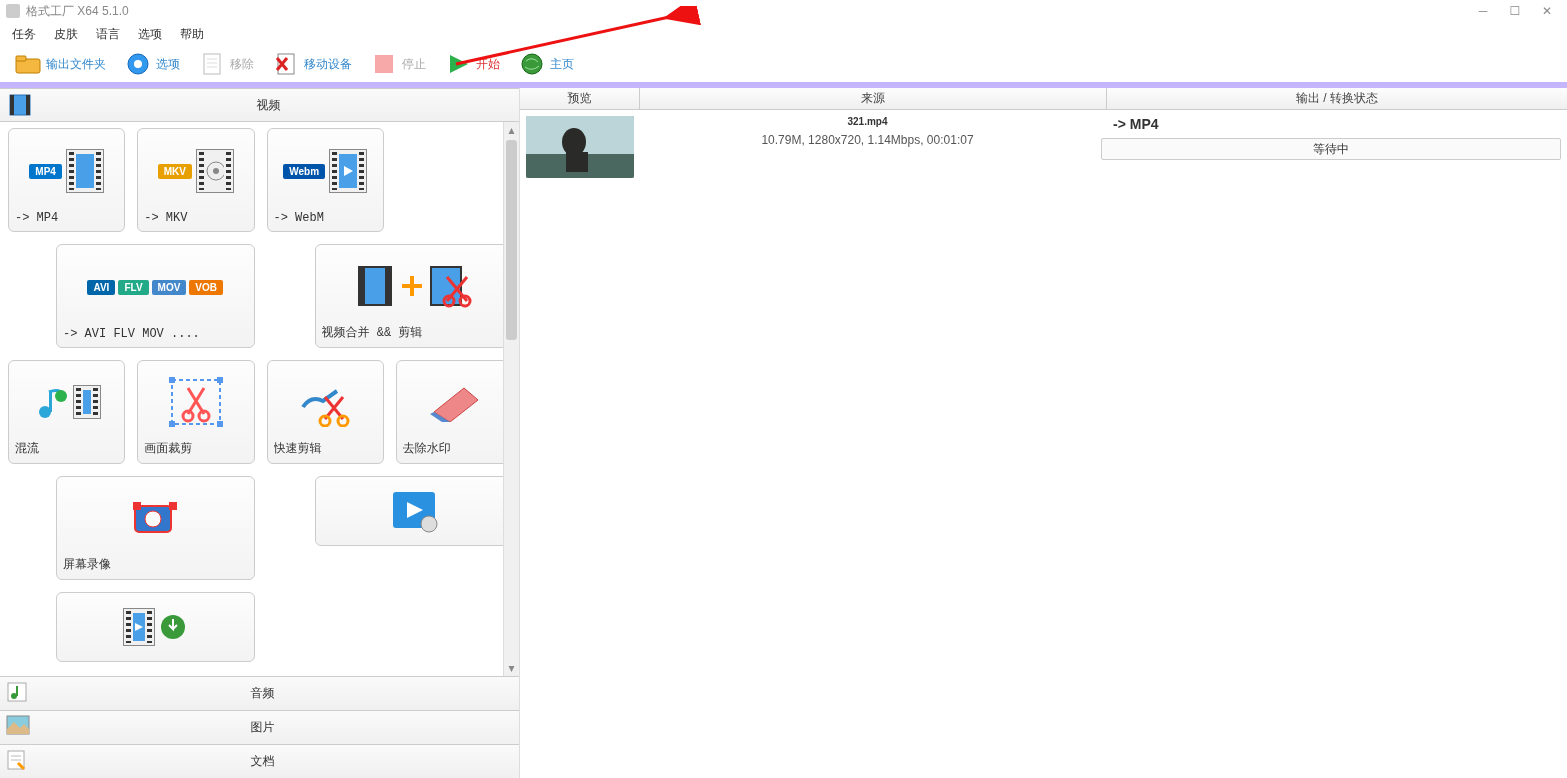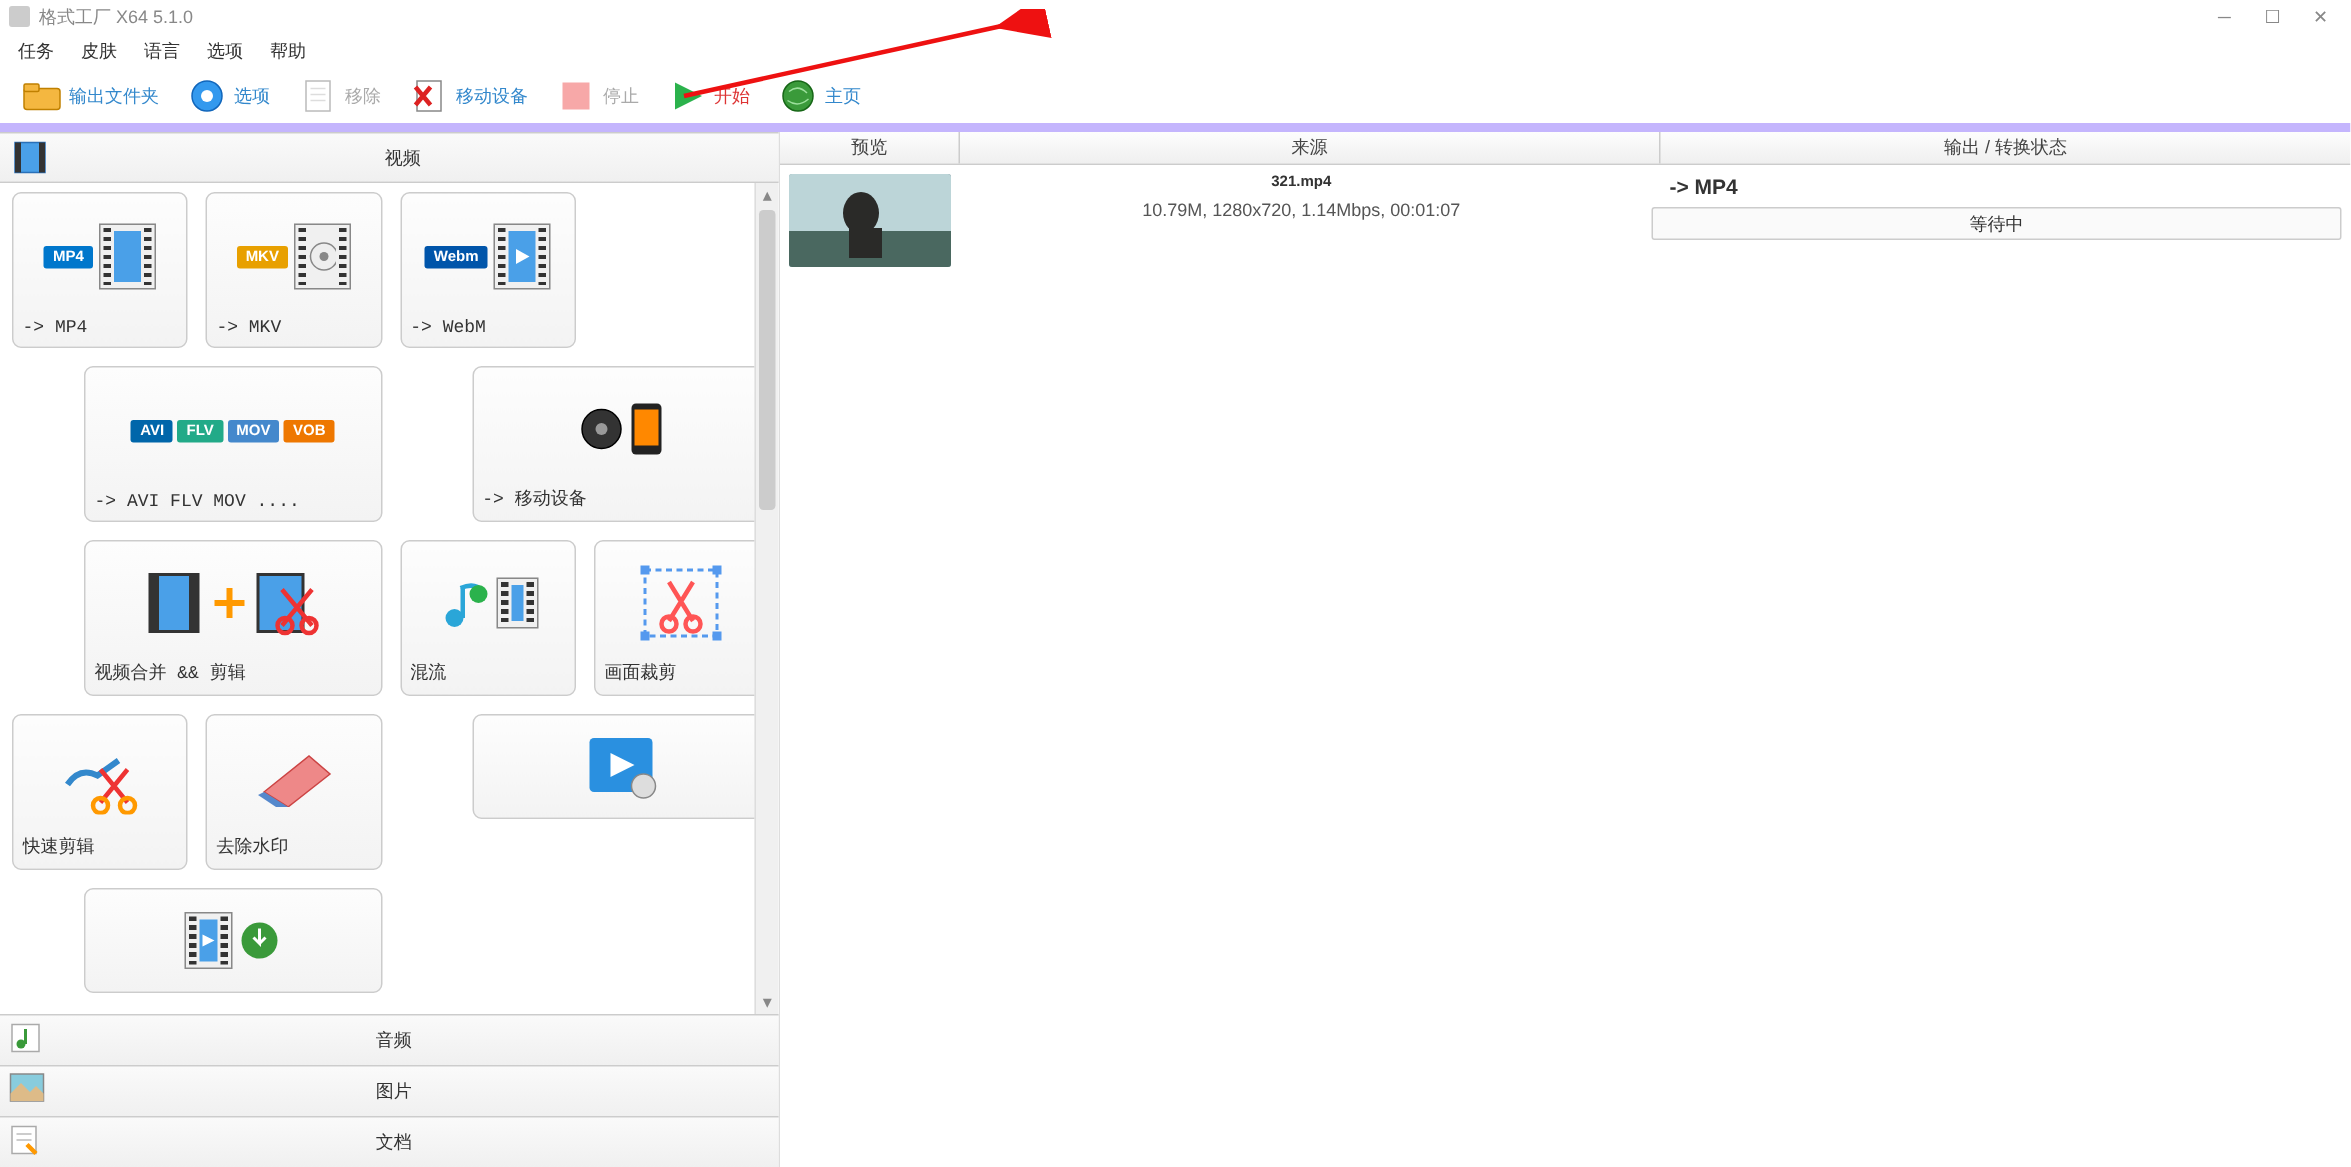--- a/index.html
+++ b/index.html
@@ -212,33 +212,20 @@
         <div class="tile wide">
           <div class="tile-icon" style="gap:3px; flex-wrap:wrap;">
             <span class="fmt-badge" style="background:#06a">AVI</span>
             <span class="fmt-badge" style="background:#2a8">FLV</span>
             <span class="fmt-badge" style="background:#48c">MOV</span>
             <span class="fmt-badge" style="background:#e70">VOB</span>
           </div>
           <div class="tile-label">-&gt; AVI FLV MOV ....</div>
         </div>
 
-        <div class="tile wide">
-          <div class="tile-icon">
-              <svg width="30" height="30">
-                <circle cx="15" cy="15" r="13" fill="#333" stroke="#000"></circle>
-                <circle cx="15" cy="15" r="4" fill="#999"></circle>
-              </svg>
-              <svg width="22" height="36">
-                <rect x="1" y="1" width="20" height="34" rx="3" fill="#222"></rect>
-                <rect x="3" y="5" width="16" height="24" fill="#f80"></rect>
-              </svg>
-            </div>
-          <div class="tile-label">-&gt; 移动设备</div>
-        </div>
 
         <div class="tile wide">
           <div class="tile-icon">
             <svg width="40" height="46">
                 <rect x="4" y="4" width="32" height="38" fill="#4aa0e8" stroke="#333" stroke-width="2"></rect>
                 <rect x="4" y="4" width="6" height="38" fill="#333"></rect>
                 <rect x="30" y="4" width="6" height="38" fill="#333"></rect>
               </svg>
             <svg width="26" height="26">
                 <path d="M11 3 h4 v8 h8 v4 h-8 v8 h-4 v-8 h-8 v-4 h8 Z" fill="#f90"></path>
@@ -299,20 +286,31 @@
         <div class="tile">
           <div class="tile-icon">
               <svg width="60" height="40">
                 <path d="M10 30 L40 6 L54 18 L26 40 Z" fill="#e88" stroke="#c44"></path>
                 <path d="M10 30 L26 40 L18 40 L6 32 Z" fill="#58c"></path>
               </svg>
             </div>
           <div class="tile-label">去除水印</div>
         </div>
 
+        <div class="tile wide">
+          <div class="tile-icon">
+              <svg width="56" height="44">
+                <rect x="8" y="10" width="36" height="26" rx="4" fill="#37c" stroke="#e33" stroke-width="2"></rect>
+                <circle cx="26" cy="23" r="8" fill="#fff" stroke="#e33"></circle>
+                <rect x="6" y="6" width="8" height="8" fill="#e33"></rect>
+                <rect x="42" y="6" width="8" height="8" fill="#e33"></rect>
+              </svg>
+            </div>
+          <div class="tile-label">屏幕录像</div>
+        </div>
 
         <div class="tile wide" style="height:70px">
           <div class="tile-icon">
               <svg width="54" height="46">
                 <rect x="6" y="4" width="42" height="36" rx="3" fill="#2a90e0"></rect>
                 <path d="M20 14 L36 22 L20 30 Z" fill="#fff"></path>
                 <circle cx="42" cy="36" r="8" fill="#ddd" stroke="#888"></circle>
               </svg>
             </div>
         </div>

